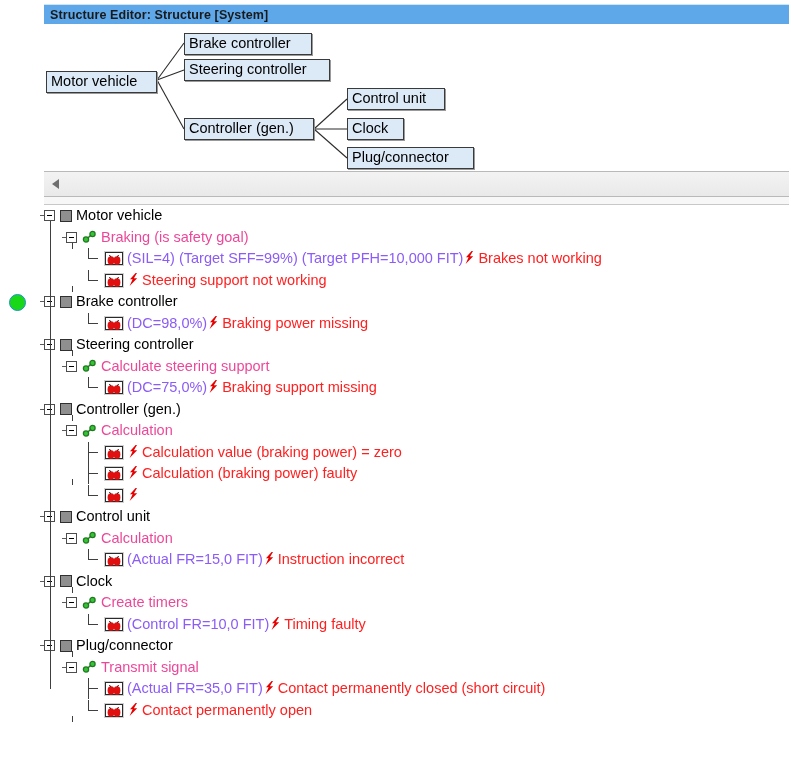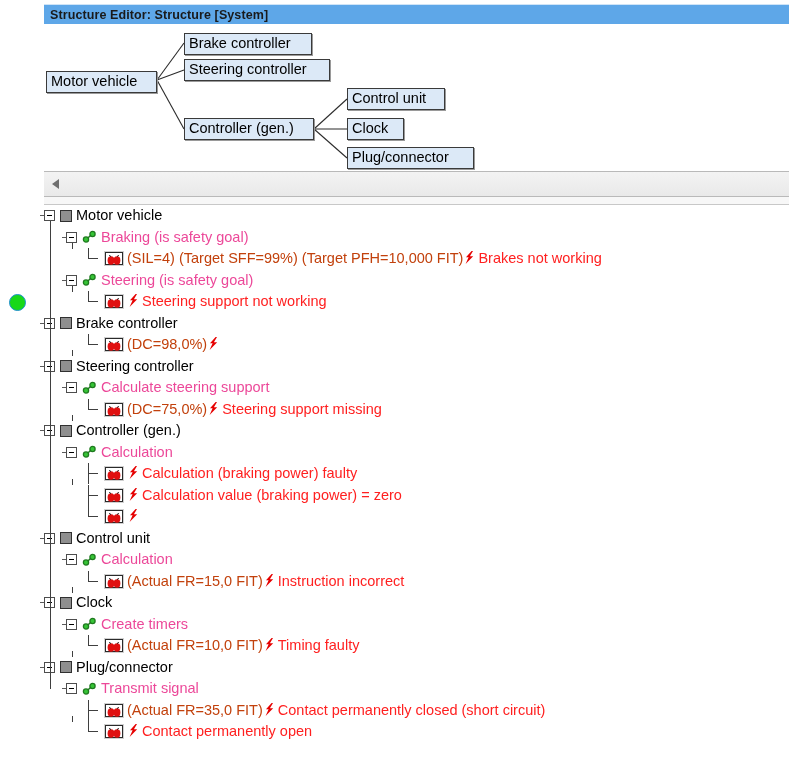--- a/index.html
+++ b/index.html
@@ -120,21 +120,21 @@
     width:18px;height:13px;background:#ffffff;border:1px solid #2a2a2a;
     box-shadow:0 0 0 1px #d0d0d0; position:relative; box-sizing:border-box;
   }
   .bolt{
     color:#e60000;font-weight:bold;font-size:14px;line-height:13px;
     margin:0 4px 0 2px; flex:0 0 auto;
   }
 
   .t-comp{ color:#000000; }
   .t-func{ color:#ec4899; }
-  .t-attr{ color:#c2410c; }
+  .t-attr{ color:#8b5cf6; }
   .t-fail{ color:#ff2020; }
 
   
   .trunk{ position:absolute; background:#3f3f3f; width:1px; }
 
   
   .gutter-dot{
     position:absolute; left:9px; width:17px; height:17px;
     border-radius:50%; background:#18d818; border:1px solid #1e8fd0;
     box-sizing:border-box;
@@ -223,234 +223,223 @@
             <ellipse cx="11" cy="5.5" rx="3.4" ry="4.2" fill="#e01010"></ellipse>
             <path d="M5,1.6 L3.2,0.2 M11,1.6 L12.8,0.2" stroke="#111" stroke-width="1"></path>
           </svg></span>
         <span class="lbl t-attr">(SIL=4) (Target SFF=99%) (Target PFH=10,000 FIT)</span>
         <span class="bolt"><svg width="9" height="13" viewBox="0 0 9 13">
             <path d="M6.6,0 L1.0,6.2 L3.6,6.2 L0.6,13 L8.2,5.2 L4.9,5.2 L8.0,0 Z" fill="#e60000"></path>
           </svg></span>
         <span class="lbl t-fail">Brakes not working</span>
       </div>
       <div class="row">
+        <span class="ind" style="width:88px"></span>
+        <span class="elbow">
+          <i class="v"></i>
+          <i class="h"></i>
+        </span>
+        <span class="icn ic-fail"><svg width="16" height="11" viewBox="0 0 16 11">
+            <ellipse cx="5" cy="5.5" rx="3.4" ry="4.2" fill="#e01010"></ellipse>
+            <ellipse cx="11" cy="5.5" rx="3.4" ry="4.2" fill="#e01010"></ellipse>
+            <path d="M5,1.6 L3.2,0.2 M11,1.6 L12.8,0.2" stroke="#111" stroke-width="1"></path>
+          </svg></span>
+        <span class="bolt"><svg width="9" height="13" viewBox="0 0 9 13">
+            <path d="M6.6,0 L1.0,6.2 L3.6,6.2 L0.6,13 L8.2,5.2 L4.9,5.2 L8.0,0 Z" fill="#e60000"></path>
+          </svg></span>
+        <span class="lbl t-fail">Steering support not working</span>
+      </div>
+      <div class="row">
+        <span class="ind" style="width:44px"></span>
+        <span class="exp"></span>
+        <span class="icn ic-comp"></span>
+        <span class="lbl t-comp">Brake controller</span>
+      </div>
+      <div class="row">
+        <span class="ind" style="width:88px"></span>
+        <span class="elbow">
+          <i class="v"></i>
+          <i class="h"></i>
+        </span>
+        <span class="icn ic-fail"><svg width="16" height="11" viewBox="0 0 16 11">
+            <ellipse cx="5" cy="5.5" rx="3.4" ry="4.2" fill="#e01010"></ellipse>
+            <ellipse cx="11" cy="5.5" rx="3.4" ry="4.2" fill="#e01010"></ellipse>
+            <path d="M5,1.6 L3.2,0.2 M11,1.6 L12.8,0.2" stroke="#111" stroke-width="1"></path>
+          </svg></span>
+        <span class="lbl t-attr">(DC=98,0%)</span>
+        <span class="bolt"><svg width="9" height="13" viewBox="0 0 9 13">
+            <path d="M6.6,0 L1.0,6.2 L3.6,6.2 L0.6,13 L8.2,5.2 L4.9,5.2 L8.0,0 Z" fill="#e60000"></path>
+          </svg></span>
+        <span class="lbl t-fail">Braking power missing</span>
+      </div>
+      <div class="row">
+        <span class="ind" style="width:44px"></span>
+        <span class="exp"></span>
+        <span class="icn ic-comp"></span>
+        <span class="lbl t-comp">Steering controller</span>
+      </div>
+      <div class="row">
         <span class="ind" style="width:66px"></span>
         <span class="exp"></span>
         <span class="icn ic-func"><svg width="15" height="14" viewBox="0 0 15 14">
             <g stroke="#1f7a1f" stroke-width="1.3" fill="#36c436">
               <circle cx="4" cy="9.5" r="2.6"></circle>
               <circle cx="10.5" cy="4" r="2.6"></circle>
             </g>
             <path d="M5.8,8 L8.9,5.2" stroke="#1f7a1f" stroke-width="1.5"></path>
           </svg></span>
-        <span class="lbl t-func">Steering (is safety goal)</span>
-      </div>
-      <div class="row">
-        <span class="ind" style="width:88px"></span>
-        <span class="elbow">
-          <i class="v"></i>
-          <i class="h"></i>
-        </span>
-        <span class="icn ic-fail"><svg width="16" height="11" viewBox="0 0 16 11">
-            <ellipse cx="5" cy="5.5" rx="3.4" ry="4.2" fill="#e01010"></ellipse>
-            <ellipse cx="11" cy="5.5" rx="3.4" ry="4.2" fill="#e01010"></ellipse>
-            <path d="M5,1.6 L3.2,0.2 M11,1.6 L12.8,0.2" stroke="#111" stroke-width="1"></path>
-          </svg></span>
-        <span class="bolt"><svg width="9" height="13" viewBox="0 0 9 13">
-            <path d="M6.6,0 L1.0,6.2 L3.6,6.2 L0.6,13 L8.2,5.2 L4.9,5.2 L8.0,0 Z" fill="#e60000"></path>
-          </svg></span>
-        <span class="lbl t-fail">Steering support not working</span>
-      </div>
-      <div class="row">
-        <span class="ind" style="width:44px"></span>
-        <span class="exp"></span>
-        <span class="icn ic-comp"></span>
-        <span class="lbl t-comp">Brake controller</span>
-      </div>
-      <div class="row">
-        <span class="ind" style="width:88px"></span>
-        <span class="elbow">
-          <i class="v"></i>
-          <i class="h"></i>
-        </span>
-        <span class="icn ic-fail"><svg width="16" height="11" viewBox="0 0 16 11">
-            <ellipse cx="5" cy="5.5" rx="3.4" ry="4.2" fill="#e01010"></ellipse>
-            <ellipse cx="11" cy="5.5" rx="3.4" ry="4.2" fill="#e01010"></ellipse>
-            <path d="M5,1.6 L3.2,0.2 M11,1.6 L12.8,0.2" stroke="#111" stroke-width="1"></path>
-          </svg></span>
-        <span class="lbl t-attr">(DC=98,0%)</span>
-        <span class="bolt"><svg width="9" height="13" viewBox="0 0 9 13">
-            <path d="M6.6,0 L1.0,6.2 L3.6,6.2 L0.6,13 L8.2,5.2 L4.9,5.2 L8.0,0 Z" fill="#e60000"></path>
-          </svg></span>
-      </div>
-      <div class="row">
-        <span class="ind" style="width:44px"></span>
-        <span class="exp"></span>
-        <span class="icn ic-comp"></span>
-        <span class="lbl t-comp">Steering controller</span>
+        <span class="lbl t-func">Calculate steering support</span>
+      </div>
+      <div class="row">
+        <span class="ind" style="width:88px"></span>
+        <span class="elbow">
+          <i class="v"></i>
+          <i class="h"></i>
+        </span>
+        <span class="icn ic-fail"><svg width="16" height="11" viewBox="0 0 16 11">
+            <ellipse cx="5" cy="5.5" rx="3.4" ry="4.2" fill="#e01010"></ellipse>
+            <ellipse cx="11" cy="5.5" rx="3.4" ry="4.2" fill="#e01010"></ellipse>
+            <path d="M5,1.6 L3.2,0.2 M11,1.6 L12.8,0.2" stroke="#111" stroke-width="1"></path>
+          </svg></span>
+        <span class="lbl t-attr">(DC=75,0%)</span>
+        <span class="bolt"><svg width="9" height="13" viewBox="0 0 9 13">
+            <path d="M6.6,0 L1.0,6.2 L3.6,6.2 L0.6,13 L8.2,5.2 L4.9,5.2 L8.0,0 Z" fill="#e60000"></path>
+          </svg></span>
+        <span class="lbl t-fail">Braking support missing</span>
+      </div>
+      <div class="row">
+        <span class="ind" style="width:44px"></span>
+        <span class="exp"></span>
+        <span class="icn ic-comp"></span>
+        <span class="lbl t-comp">Controller (gen.)</span>
       </div>
       <div class="row">
         <span class="ind" style="width:66px"></span>
         <span class="exp"></span>
         <span class="icn ic-func"><svg width="15" height="14" viewBox="0 0 15 14">
             <g stroke="#1f7a1f" stroke-width="1.3" fill="#36c436">
               <circle cx="4" cy="9.5" r="2.6"></circle>
               <circle cx="10.5" cy="4" r="2.6"></circle>
             </g>
             <path d="M5.8,8 L8.9,5.2" stroke="#1f7a1f" stroke-width="1.5"></path>
           </svg></span>
-        <span class="lbl t-func">Calculate steering support</span>
-      </div>
-      <div class="row">
-        <span class="ind" style="width:88px"></span>
-        <span class="elbow">
-          <i class="v"></i>
-          <i class="h"></i>
-        </span>
-        <span class="icn ic-fail"><svg width="16" height="11" viewBox="0 0 16 11">
-            <ellipse cx="5" cy="5.5" rx="3.4" ry="4.2" fill="#e01010"></ellipse>
-            <ellipse cx="11" cy="5.5" rx="3.4" ry="4.2" fill="#e01010"></ellipse>
-            <path d="M5,1.6 L3.2,0.2 M11,1.6 L12.8,0.2" stroke="#111" stroke-width="1"></path>
-          </svg></span>
-        <span class="lbl t-attr">(DC=75,0%)</span>
-        <span class="bolt"><svg width="9" height="13" viewBox="0 0 9 13">
-            <path d="M6.6,0 L1.0,6.2 L3.6,6.2 L0.6,13 L8.2,5.2 L4.9,5.2 L8.0,0 Z" fill="#e60000"></path>
-          </svg></span>
-        <span class="lbl t-fail">Steering support missing</span>
-      </div>
-      <div class="row">
-        <span class="ind" style="width:44px"></span>
-        <span class="exp"></span>
-        <span class="icn ic-comp"></span>
-        <span class="lbl t-comp">Controller (gen.)</span>
+        <span class="lbl t-func">Calculation</span>
+      </div>
+      <div class="row">
+        <span class="ind" style="width:88px"></span>
+        <span class="elbow">
+          <i class="v-full"></i>
+          <i class="h"></i>
+        </span>
+        <span class="icn ic-fail"><svg width="16" height="11" viewBox="0 0 16 11">
+            <ellipse cx="5" cy="5.5" rx="3.4" ry="4.2" fill="#e01010"></ellipse>
+            <ellipse cx="11" cy="5.5" rx="3.4" ry="4.2" fill="#e01010"></ellipse>
+            <path d="M5,1.6 L3.2,0.2 M11,1.6 L12.8,0.2" stroke="#111" stroke-width="1"></path>
+          </svg></span>
+        <span class="bolt"><svg width="9" height="13" viewBox="0 0 9 13">
+            <path d="M6.6,0 L1.0,6.2 L3.6,6.2 L0.6,13 L8.2,5.2 L4.9,5.2 L8.0,0 Z" fill="#e60000"></path>
+          </svg></span>
+        <span class="lbl t-fail">Calculation value (braking power) = zero</span>
+      </div>
+      <div class="row">
+        <span class="ind" style="width:88px"></span>
+        <span class="elbow">
+          <i class="v-full"></i>
+          <i class="h"></i>
+        </span>
+        <span class="icn ic-fail"><svg width="16" height="11" viewBox="0 0 16 11">
+            <ellipse cx="5" cy="5.5" rx="3.4" ry="4.2" fill="#e01010"></ellipse>
+            <ellipse cx="11" cy="5.5" rx="3.4" ry="4.2" fill="#e01010"></ellipse>
+            <path d="M5,1.6 L3.2,0.2 M11,1.6 L12.8,0.2" stroke="#111" stroke-width="1"></path>
+          </svg></span>
+        <span class="bolt"><svg width="9" height="13" viewBox="0 0 9 13">
+            <path d="M6.6,0 L1.0,6.2 L3.6,6.2 L0.6,13 L8.2,5.2 L4.9,5.2 L8.0,0 Z" fill="#e60000"></path>
+          </svg></span>
+        <span class="lbl t-fail">Calculation (braking power) faulty</span>
+      </div>
+      <div class="row">
+        <span class="ind" style="width:88px"></span>
+        <span class="elbow">
+          <i class="v"></i>
+          <i class="h"></i>
+        </span>
+        <span class="icn ic-fail"><svg width="16" height="11" viewBox="0 0 16 11">
+            <ellipse cx="5" cy="5.5" rx="3.4" ry="4.2" fill="#e01010"></ellipse>
+            <ellipse cx="11" cy="5.5" rx="3.4" ry="4.2" fill="#e01010"></ellipse>
+            <path d="M5,1.6 L3.2,0.2 M11,1.6 L12.8,0.2" stroke="#111" stroke-width="1"></path>
+          </svg></span>
+        <span class="bolt"><svg width="9" height="13" viewBox="0 0 9 13">
+            <path d="M6.6,0 L1.0,6.2 L3.6,6.2 L0.6,13 L8.2,5.2 L4.9,5.2 L8.0,0 Z" fill="#e60000"></path>
+          </svg></span>
+      </div>
+      <div class="row">
+        <span class="ind" style="width:44px"></span>
+        <span class="exp"></span>
+        <span class="icn ic-comp"></span>
+        <span class="lbl t-comp">Control unit</span>
       </div>
       <div class="row">
         <span class="ind" style="width:66px"></span>
         <span class="exp"></span>
         <span class="icn ic-func"><svg width="15" height="14" viewBox="0 0 15 14">
             <g stroke="#1f7a1f" stroke-width="1.3" fill="#36c436">
               <circle cx="4" cy="9.5" r="2.6"></circle>
               <circle cx="10.5" cy="4" r="2.6"></circle>
             </g>
             <path d="M5.8,8 L8.9,5.2" stroke="#1f7a1f" stroke-width="1.5"></path>
           </svg></span>
         <span class="lbl t-func">Calculation</span>
       </div>
       <div class="row">
         <span class="ind" style="width:88px"></span>
         <span class="elbow">
-          <i class="v-full"></i>
-          <i class="h"></i>
-        </span>
-        <span class="icn ic-fail"><svg width="16" height="11" viewBox="0 0 16 11">
-            <ellipse cx="5" cy="5.5" rx="3.4" ry="4.2" fill="#e01010"></ellipse>
-            <ellipse cx="11" cy="5.5" rx="3.4" ry="4.2" fill="#e01010"></ellipse>
-            <path d="M5,1.6 L3.2,0.2 M11,1.6 L12.8,0.2" stroke="#111" stroke-width="1"></path>
-          </svg></span>
-        <span class="bolt"><svg width="9" height="13" viewBox="0 0 9 13">
-            <path d="M6.6,0 L1.0,6.2 L3.6,6.2 L0.6,13 L8.2,5.2 L4.9,5.2 L8.0,0 Z" fill="#e60000"></path>
-          </svg></span>
-        <span class="lbl t-fail">Calculation (braking power) faulty</span>
-      </div>
-      <div class="row">
-        <span class="ind" style="width:88px"></span>
-        <span class="elbow">
-          <i class="v-full"></i>
-          <i class="h"></i>
-        </span>
-        <span class="icn ic-fail"><svg width="16" height="11" viewBox="0 0 16 11">
-            <ellipse cx="5" cy="5.5" rx="3.4" ry="4.2" fill="#e01010"></ellipse>
-            <ellipse cx="11" cy="5.5" rx="3.4" ry="4.2" fill="#e01010"></ellipse>
-            <path d="M5,1.6 L3.2,0.2 M11,1.6 L12.8,0.2" stroke="#111" stroke-width="1"></path>
-          </svg></span>
-        <span class="bolt"><svg width="9" height="13" viewBox="0 0 9 13">
-            <path d="M6.6,0 L1.0,6.2 L3.6,6.2 L0.6,13 L8.2,5.2 L4.9,5.2 L8.0,0 Z" fill="#e60000"></path>
-          </svg></span>
-        <span class="lbl t-fail">Calculation value (braking power) = zero</span>
-      </div>
-      <div class="row">
-        <span class="ind" style="width:88px"></span>
-        <span class="elbow">
-          <i class="v"></i>
-          <i class="h"></i>
-        </span>
-        <span class="icn ic-fail"><svg width="16" height="11" viewBox="0 0 16 11">
-            <ellipse cx="5" cy="5.5" rx="3.4" ry="4.2" fill="#e01010"></ellipse>
-            <ellipse cx="11" cy="5.5" rx="3.4" ry="4.2" fill="#e01010"></ellipse>
-            <path d="M5,1.6 L3.2,0.2 M11,1.6 L12.8,0.2" stroke="#111" stroke-width="1"></path>
-          </svg></span>
-        <span class="bolt"><svg width="9" height="13" viewBox="0 0 9 13">
-            <path d="M6.6,0 L1.0,6.2 L3.6,6.2 L0.6,13 L8.2,5.2 L4.9,5.2 L8.0,0 Z" fill="#e60000"></path>
-          </svg></span>
-      </div>
-      <div class="row">
-        <span class="ind" style="width:44px"></span>
-        <span class="exp"></span>
-        <span class="icn ic-comp"></span>
-        <span class="lbl t-comp">Control unit</span>
+          <i class="v"></i>
+          <i class="h"></i>
+        </span>
+        <span class="icn ic-fail"><svg width="16" height="11" viewBox="0 0 16 11">
+            <ellipse cx="5" cy="5.5" rx="3.4" ry="4.2" fill="#e01010"></ellipse>
+            <ellipse cx="11" cy="5.5" rx="3.4" ry="4.2" fill="#e01010"></ellipse>
+            <path d="M5,1.6 L3.2,0.2 M11,1.6 L12.8,0.2" stroke="#111" stroke-width="1"></path>
+          </svg></span>
+        <span class="lbl t-attr">(Actual FR=15,0 FIT)</span>
+        <span class="bolt"><svg width="9" height="13" viewBox="0 0 9 13">
+            <path d="M6.6,0 L1.0,6.2 L3.6,6.2 L0.6,13 L8.2,5.2 L4.9,5.2 L8.0,0 Z" fill="#e60000"></path>
+          </svg></span>
+        <span class="lbl t-fail">Instruction incorrect</span>
+      </div>
+      <div class="row">
+        <span class="ind" style="width:44px"></span>
+        <span class="exp"></span>
+        <span class="icn ic-comp"></span>
+        <span class="lbl t-comp">Clock</span>
       </div>
       <div class="row">
         <span class="ind" style="width:66px"></span>
         <span class="exp"></span>
         <span class="icn ic-func"><svg width="15" height="14" viewBox="0 0 15 14">
             <g stroke="#1f7a1f" stroke-width="1.3" fill="#36c436">
               <circle cx="4" cy="9.5" r="2.6"></circle>
               <circle cx="10.5" cy="4" r="2.6"></circle>
             </g>
             <path d="M5.8,8 L8.9,5.2" stroke="#1f7a1f" stroke-width="1.5"></path>
           </svg></span>
-        <span class="lbl t-func">Calculation</span>
-      </div>
-      <div class="row">
-        <span class="ind" style="width:88px"></span>
-        <span class="elbow">
-          <i class="v"></i>
-          <i class="h"></i>
-        </span>
-        <span class="icn ic-fail"><svg width="16" height="11" viewBox="0 0 16 11">
-            <ellipse cx="5" cy="5.5" rx="3.4" ry="4.2" fill="#e01010"></ellipse>
-            <ellipse cx="11" cy="5.5" rx="3.4" ry="4.2" fill="#e01010"></ellipse>
-            <path d="M5,1.6 L3.2,0.2 M11,1.6 L12.8,0.2" stroke="#111" stroke-width="1"></path>
-          </svg></span>
-        <span class="lbl t-attr">(Actual FR=15,0 FIT)</span>
-        <span class="bolt"><svg width="9" height="13" viewBox="0 0 9 13">
-            <path d="M6.6,0 L1.0,6.2 L3.6,6.2 L0.6,13 L8.2,5.2 L4.9,5.2 L8.0,0 Z" fill="#e60000"></path>
-          </svg></span>
-        <span class="lbl t-fail">Instruction incorrect</span>
-      </div>
-      <div class="row">
-        <span class="ind" style="width:44px"></span>
-        <span class="exp"></span>
-        <span class="icn ic-comp"></span>
-        <span class="lbl t-comp">Clock</span>
-      </div>
-      <div class="row">
-        <span class="ind" style="width:66px"></span>
-        <span class="exp"></span>
-        <span class="icn ic-func"><svg width="15" height="14" viewBox="0 0 15 14">
-            <g stroke="#1f7a1f" stroke-width="1.3" fill="#36c436">
-              <circle cx="4" cy="9.5" r="2.6"></circle>
-              <circle cx="10.5" cy="4" r="2.6"></circle>
-            </g>
-            <path d="M5.8,8 L8.9,5.2" stroke="#1f7a1f" stroke-width="1.5"></path>
-          </svg></span>
         <span class="lbl t-func">Create timers</span>
       </div>
       <div class="row">
         <span class="ind" style="width:88px"></span>
         <span class="elbow">
           <i class="v"></i>
           <i class="h"></i>
         </span>
         <span class="icn ic-fail"><svg width="16" height="11" viewBox="0 0 16 11">
             <ellipse cx="5" cy="5.5" rx="3.4" ry="4.2" fill="#e01010"></ellipse>
             <ellipse cx="11" cy="5.5" rx="3.4" ry="4.2" fill="#e01010"></ellipse>
             <path d="M5,1.6 L3.2,0.2 M11,1.6 L12.8,0.2" stroke="#111" stroke-width="1"></path>
           </svg></span>
-        <span class="lbl t-attr">(Actual FR=10,0 FIT)</span>
+        <span class="lbl t-attr">(Control FR=10,0 FIT)</span>
         <span class="bolt"><svg width="9" height="13" viewBox="0 0 9 13">
             <path d="M6.6,0 L1.0,6.2 L3.6,6.2 L0.6,13 L8.2,5.2 L4.9,5.2 L8.0,0 Z" fill="#e60000"></path>
           </svg></span>
         <span class="lbl t-fail">Timing faulty</span>
       </div>
       <div class="row">
         <span class="ind" style="width:44px"></span>
         <span class="exp"></span>
         <span class="icn ic-comp"></span>
         <span class="lbl t-comp">Plug/connector</span>

